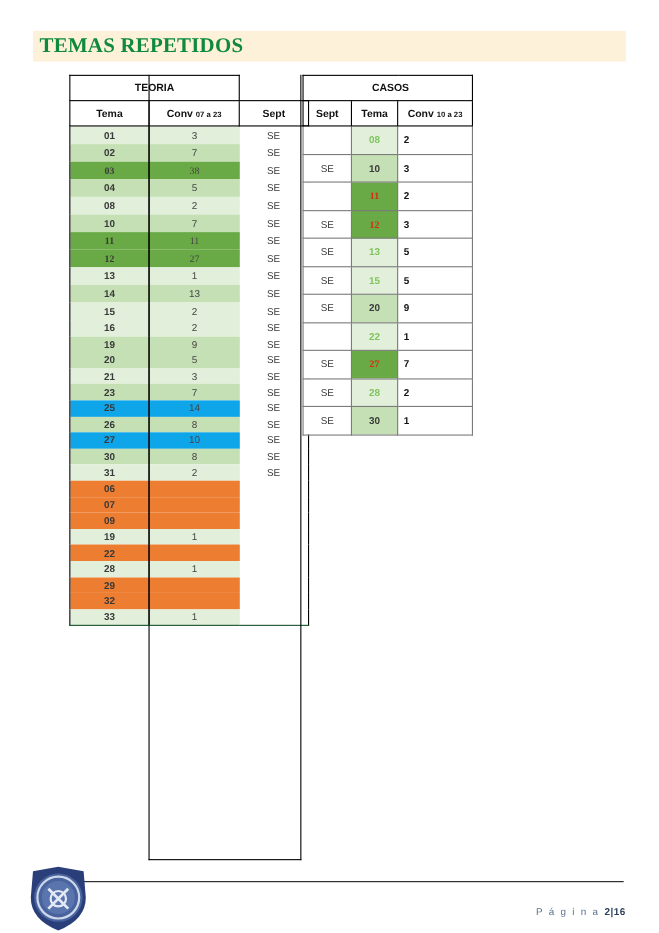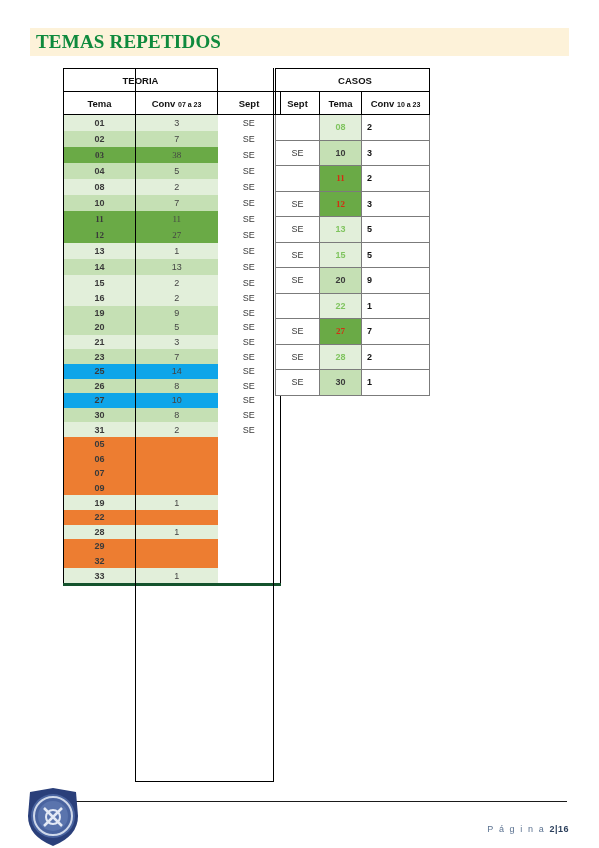--- a/index.html
+++ b/index.html
@@ -44,21 +44,21 @@
   }
   #left-table td.c-conv{
     border-left:1px solid #000;border-right:0;font-weight:normal;color:#444;
   }
   #left-table td.c-sept{
     border-left:0;border-right:1px solid #000;
     color:#3a3a3a;font-weight:normal;font-size:9px;
   }
   .rowtall td{height:16px;}
   .rowshort td{height:14.6px;}
-  .lastrow td{border-bottom:3px solid #14532d;}
+  .lastrow td{border-bottom:1px solid #14532d;}
 
   
   .f-pale{background:#e2efda;}
   .f-mid{background:#c5e0b4;}
   .f-dark{background:#6aaa46;font-family:Liberation Serif, serif;}
   .f-bright{background:#0ea5e9;}
   .f-orange{background:#ed7d31;}
 
   
   .t-lightgreen{color:#7fc45e;}
@@ -241,25 +241,20 @@
         <td class="cell f-mid t-dark">30</td>
         <td class="cell c-conv f-mid">8</td>
         <td class="cell c-sept">SE</td>
       </tr>
       <tr class="rowshort">
         <td class="cell f-pale t-lightgreen">31</td>
         <td class="cell c-conv f-pale">2</td>
         <td class="cell c-sept">SE</td>
       </tr>
       <tr class="rowshort">
-        <td class="cell f-orange t-dark">05</td>
-        <td class="cell c-conv f-orange"></td>
-        <td class="cell c-sept"></td>
-      </tr>
-      <tr class="rowshort">
         <td class="cell f-orange t-dark">06</td>
         <td class="cell c-conv f-orange"></td>
         <td class="cell c-sept"></td>
       </tr>
       <tr class="rowshort">
         <td class="cell f-orange t-dark">07</td>
         <td class="cell c-conv f-orange"></td>
         <td class="cell c-sept"></td>
       </tr>
       <tr class="rowshort">

